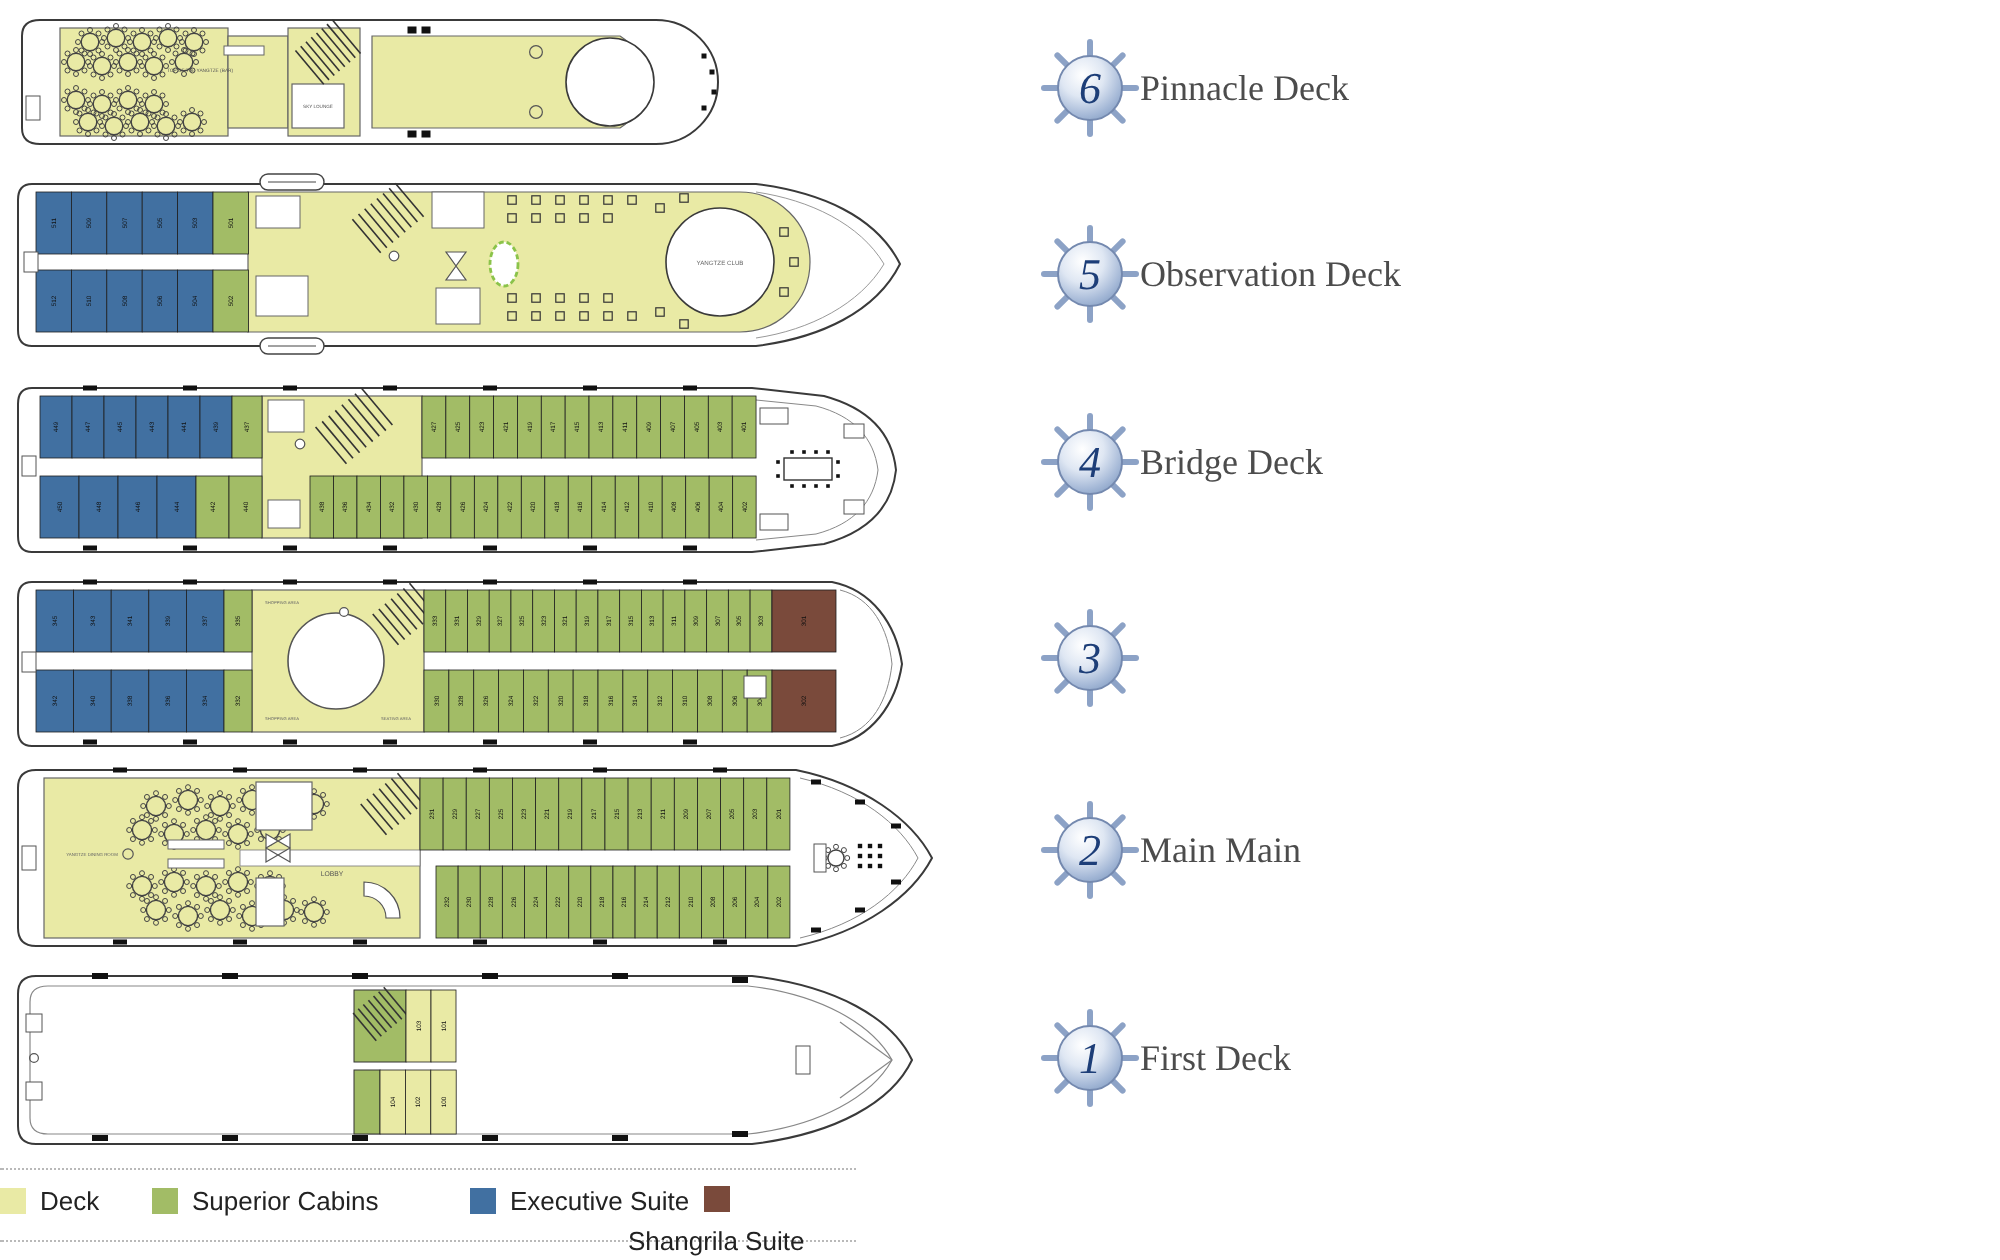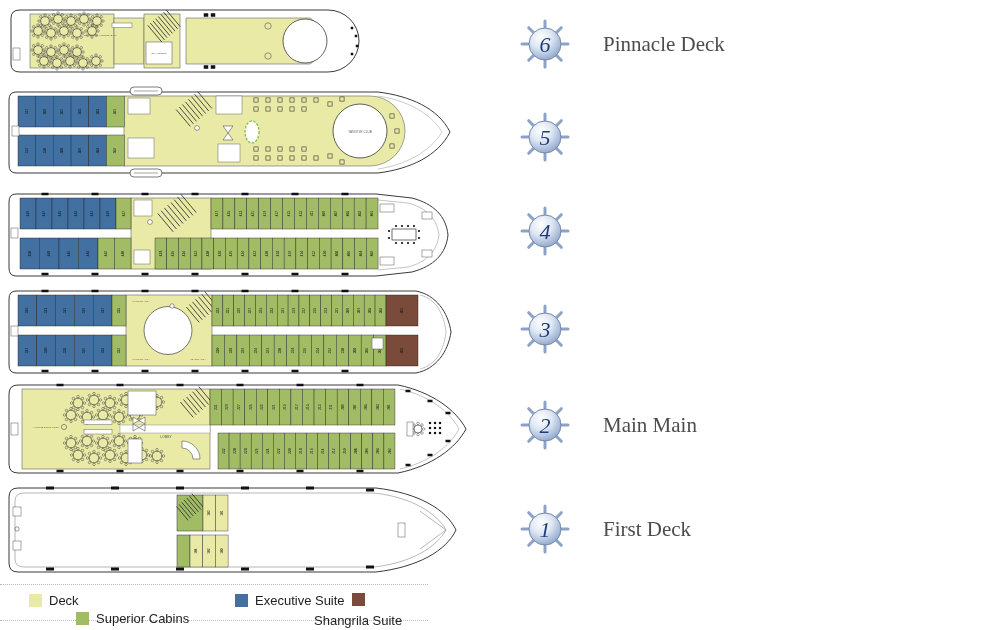--- a/index.html
+++ b/index.html
@@ -2,21 +2,21 @@
 <html><head>
 <meta charset="utf-8">
 <style>
   html,body{margin:0;padding:0;background:#fff;}
   body{width:1000px;height:630px;font-family:"Liberation Sans",sans-serif;overflow:hidden;}
   #page{position:relative;width:1000px;height:630px;background:#fff;}
   #plans{position:absolute;left:0;top:0;width:480px;height:630px;}
   #plans svg{position:absolute;left:0;display:block;}
   .deck-row{position:absolute;left:520px;width:420px;height:50px;display:flex;align-items:center;}
   .deck-row .badge{width:50px;height:50px;flex:0 0 50px;}
-  .deck-name{margin-left:33px;font-family:"Liberation Serif",serif;font-size:21px;color:#4c4c4c;}
+  .deck-name{font-family:"Liberation Serif",serif;font-size:18px;color:#4c4c4c;}
   .dotline{position:absolute;left:0;width:428px;border-top:1px dotted #b9b9b9;height:0;}
   .legend-item{position:absolute;top:593px;display:flex;align-items:center;gap:7px;}
   .legend-item .swatch{width:13px;height:13px;display:inline-block;}
   .legend-item .lab{font-size:13px;color:#222;}
 </style>
 </head>
 <body>
 
 <div id="page">
 
@@ -970,33 +970,35 @@
     <svg class="badge" viewBox="0 0 50 50">
       <g stroke="#8CA2C6" stroke-width="3" stroke-linecap="round">
         <line x1="25" y1="2" x2="25" y2="48"></line>
           <line x1="2" y1="25" x2="48" y2="25"></line>
         <line x1="8.7" y1="8.7" x2="41.3" y2="41.3"></line>
           <line x1="8.7" y1="41.3" x2="41.3" y2="8.7"></line>
       </g>
       <circle cx="25" cy="25" r="16" fill="url(#ballGrad)" stroke="#7489AF" stroke-width="1"></circle>
       <text x="25" y="32.5" text-anchor="middle" font-size="22" font-style="italic" font-family="'Liberation Serif',serif" fill="#1D3E78">5</text>
     </svg>
+    <span class="deck-name">Observation Deck</span>
   </div>
 
   <div class="deck-row" style="top:206px">
     <svg class="badge" viewBox="0 0 50 50">
       <g stroke="#8CA2C6" stroke-width="3" stroke-linecap="round">
         <line x1="25" y1="2" x2="25" y2="48"></line>
           <line x1="2" y1="25" x2="48" y2="25"></line>
         <line x1="8.7" y1="8.7" x2="41.3" y2="41.3"></line>
           <line x1="8.7" y1="41.3" x2="41.3" y2="8.7"></line>
       </g>
       <circle cx="25" cy="25" r="16" fill="url(#ballGrad)" stroke="#7489AF" stroke-width="1"></circle>
       <text x="25" y="32.5" text-anchor="middle" font-size="22" font-style="italic" font-family="'Liberation Serif',serif" fill="#1D3E78">4</text>
     </svg>
+    <span class="deck-name">Bridge Deck</span>
   </div>
 
   <div class="deck-row" style="top:304px">
     <svg class="badge" viewBox="0 0 50 50">
       <g stroke="#8CA2C6" stroke-width="3" stroke-linecap="round">
         <line x1="25" y1="2" x2="25" y2="48"></line>
           <line x1="2" y1="25" x2="48" y2="25"></line>
         <line x1="8.7" y1="8.7" x2="41.3" y2="41.3"></line>
           <line x1="8.7" y1="41.3" x2="41.3" y2="8.7"></line>
       </g>
@@ -1029,25 +1031,25 @@
       </g>
       <circle cx="25" cy="25" r="16" fill="url(#ballGrad)" stroke="#7489AF" stroke-width="1"></circle>
       <text x="25" y="32.5" text-anchor="middle" font-size="22" font-style="italic" font-family="'Liberation Serif',serif" fill="#1D3E78">1</text>
     </svg>
     <span class="deck-name">First Deck</span>
   </div>
 
   <div class="dotline" style="top:584px"></div>
   <div class="dotline" style="top:620px"></div>
 
-  <div class="legend-item" style="left: 29px;">
+  <div class="legend-item" style="left: 0;">
     <span class="swatch" style="background: rgb(233, 234, 165);"></span>
     <span class="lab">Deck</span>
   </div>
-  <div class="legend-item" style="left: 76px; margin-top: 18px;">
+  <div class="legend-item" style="left: 76px;">
     <span class="swatch" style="background: rgb(162, 188, 102);"></span>
     <span class="lab">Superior Cabins</span>
   </div>
   <div class="legend-item" style="left: 199px; padding-left: 36px;">
     <span class="swatch" style="background: rgb(65, 112, 161);"></span>
     <span class="lab">Executive Suite</span>
   </div>
   <div class="legend-item" style="left: 314px; flex-direction: column;">
     <span class="swatch" style="background: rgb(122, 74, 59);"></span>
     <span class="lab">Shangrila Suite</span>

